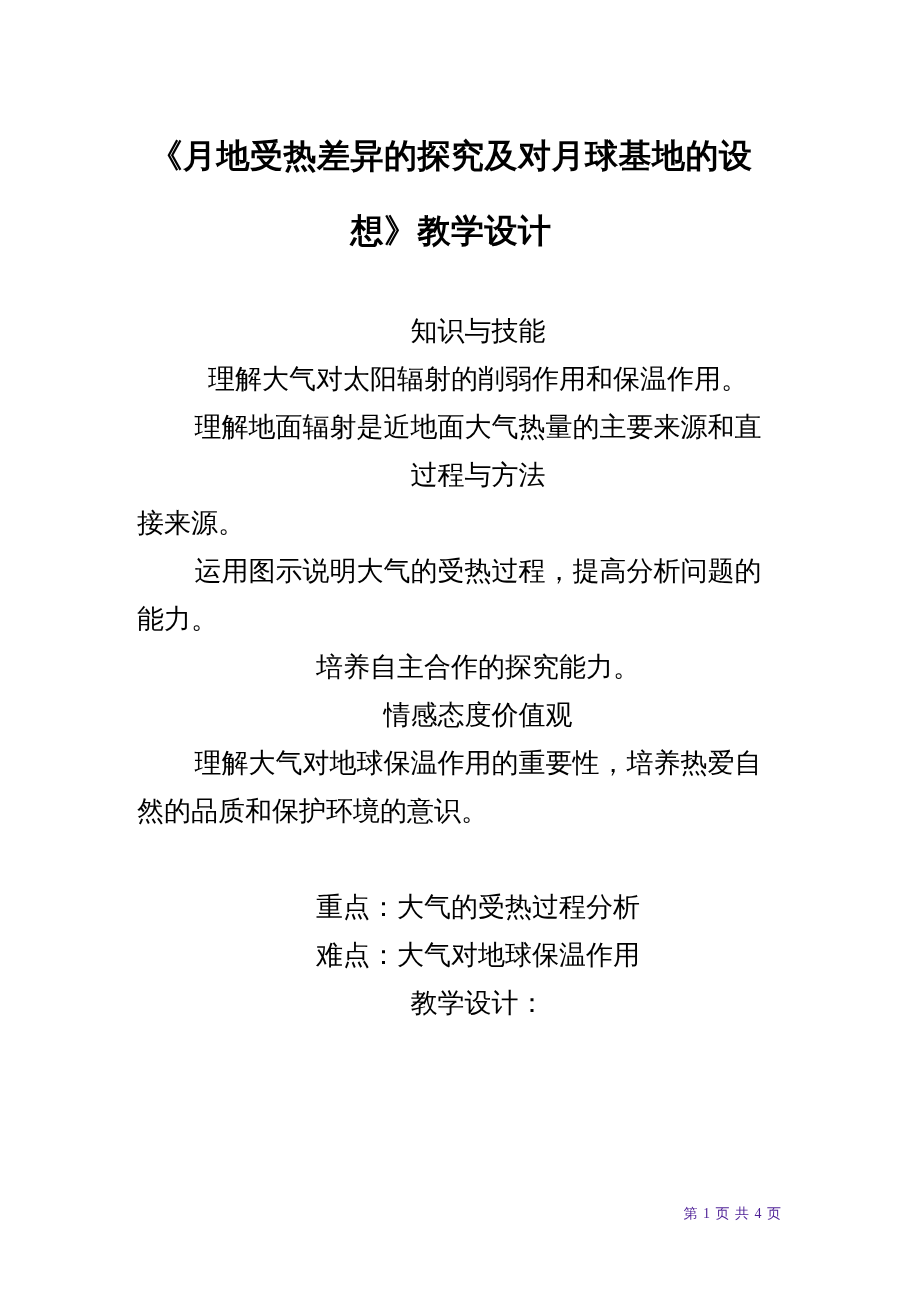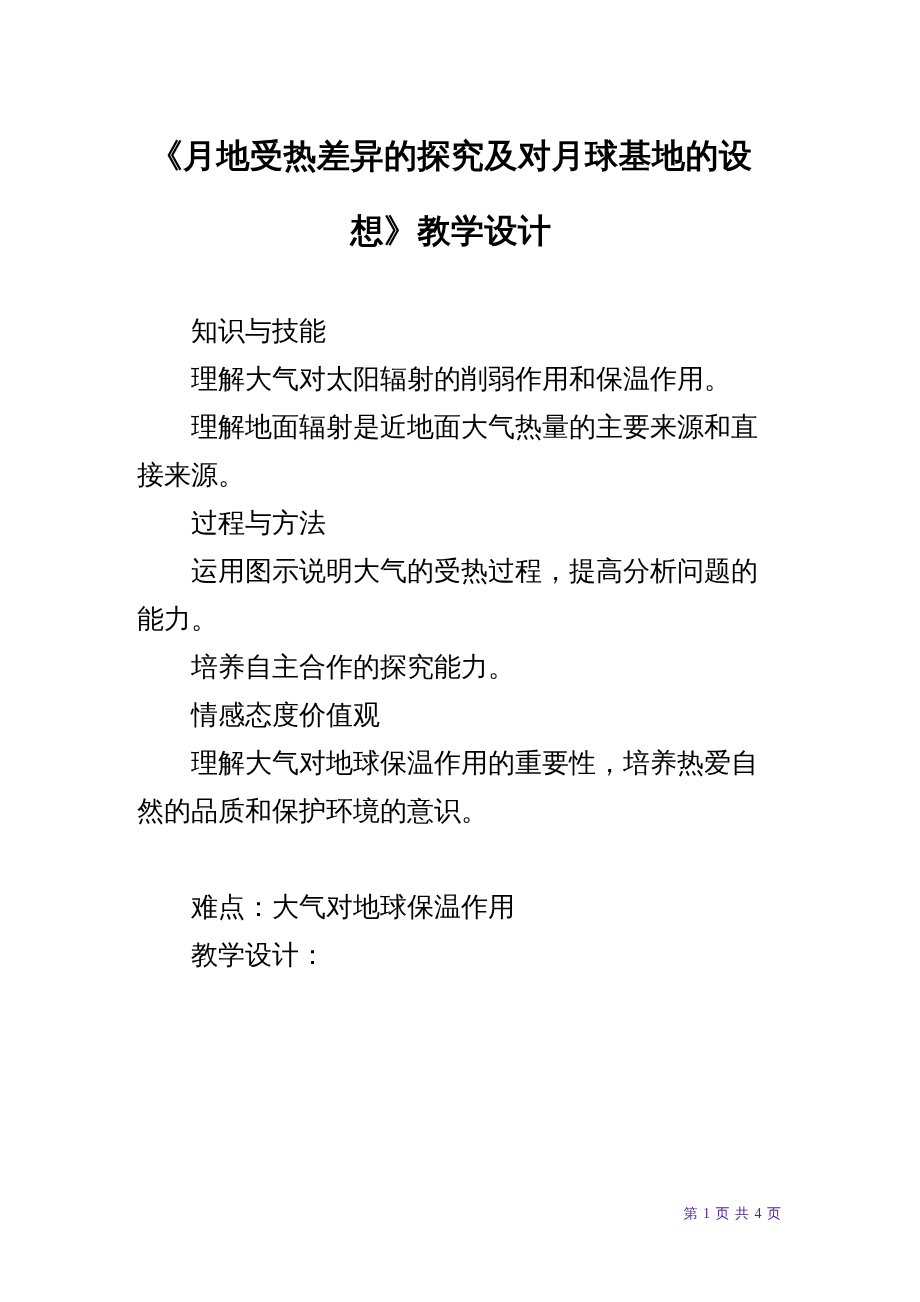--- a/index.html
+++ b/index.html
@@ -36,20 +36,21 @@
     font-size: 27px;
     line-height: 48px;
   }
   .line {
     height: 48px;
     white-space: nowrap;
     text-align: left;
   }
   .line.indent {
     padding-left: 54px; 
+    text-align: center;
   }
   .page-footer {
     position: absolute;
     top: 1204px;
     right: 138px;
     font-size: 14px;
     line-height: 20px;
     letter-spacing: 1px;
     color: #4c1d95;
     white-space: nowrap;
@@ -62,29 +63,30 @@
 
   <div class="doc-title">
     <div>《月地受热差异的探究及对月球基地的设</div>
     <div>想》教学设计</div>
   </div>
 
   <div class="doc-body">
     <div class="line indent">知识与技能</div>
     <div class="line indent">理解大气对太阳辐射的削弱作用和保温作用。</div>
     <div class="line indent">理解地面辐射是近地面大气热量的主要来源和直</div>
+    <div class="line indent">过程与方法</div>
     <div class="line">接来源。</div>
-    <div class="line indent">过程与方法</div>
     <div class="line indent">运用图示说明大气的受热过程，提高分析问题的</div>
     <div class="line">能力。</div>
     <div class="line indent">培养自主合作的探究能力。</div>
     <div class="line indent">情感态度价值观</div>
     <div class="line indent">理解大气对地球保温作用的重要性，培养热爱自</div>
     <div class="line">然的品质和保护环境的意识。</div>
     <div class="line"></div>
+    <div class="line indent">重点：大气的受热过程分析</div>
     <div class="line indent">难点：大气对地球保温作用</div>
     <div class="line indent">教学设计：</div>
     <div class="line"></div>
   </div>
 
   <div class="page-footer">第 1 页 共 4 页</div>
 
 </div>
 
 </body></html>

